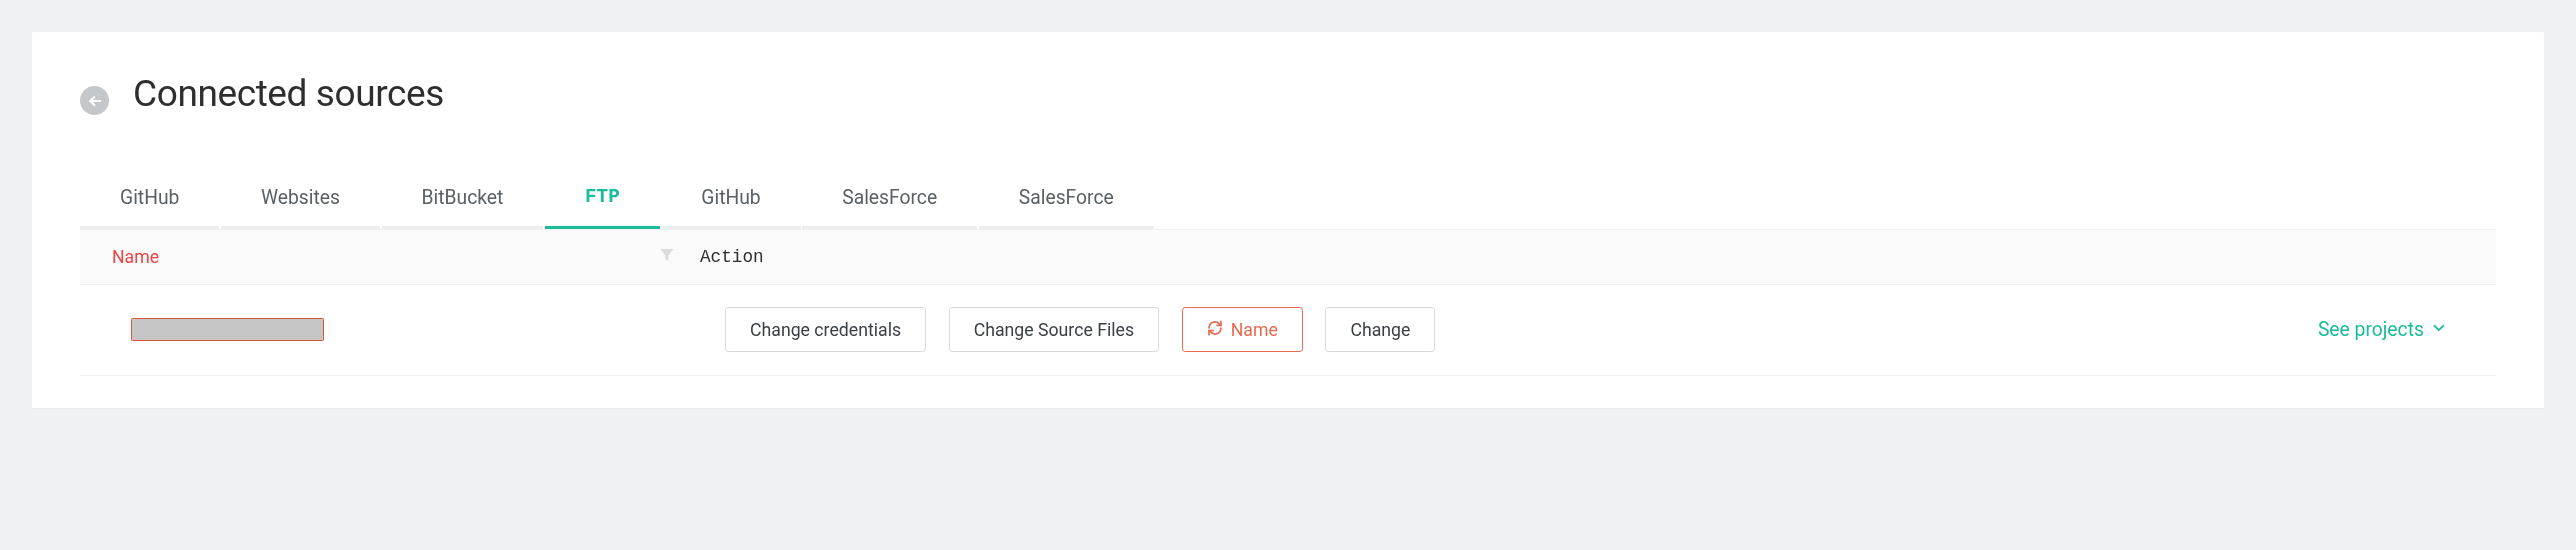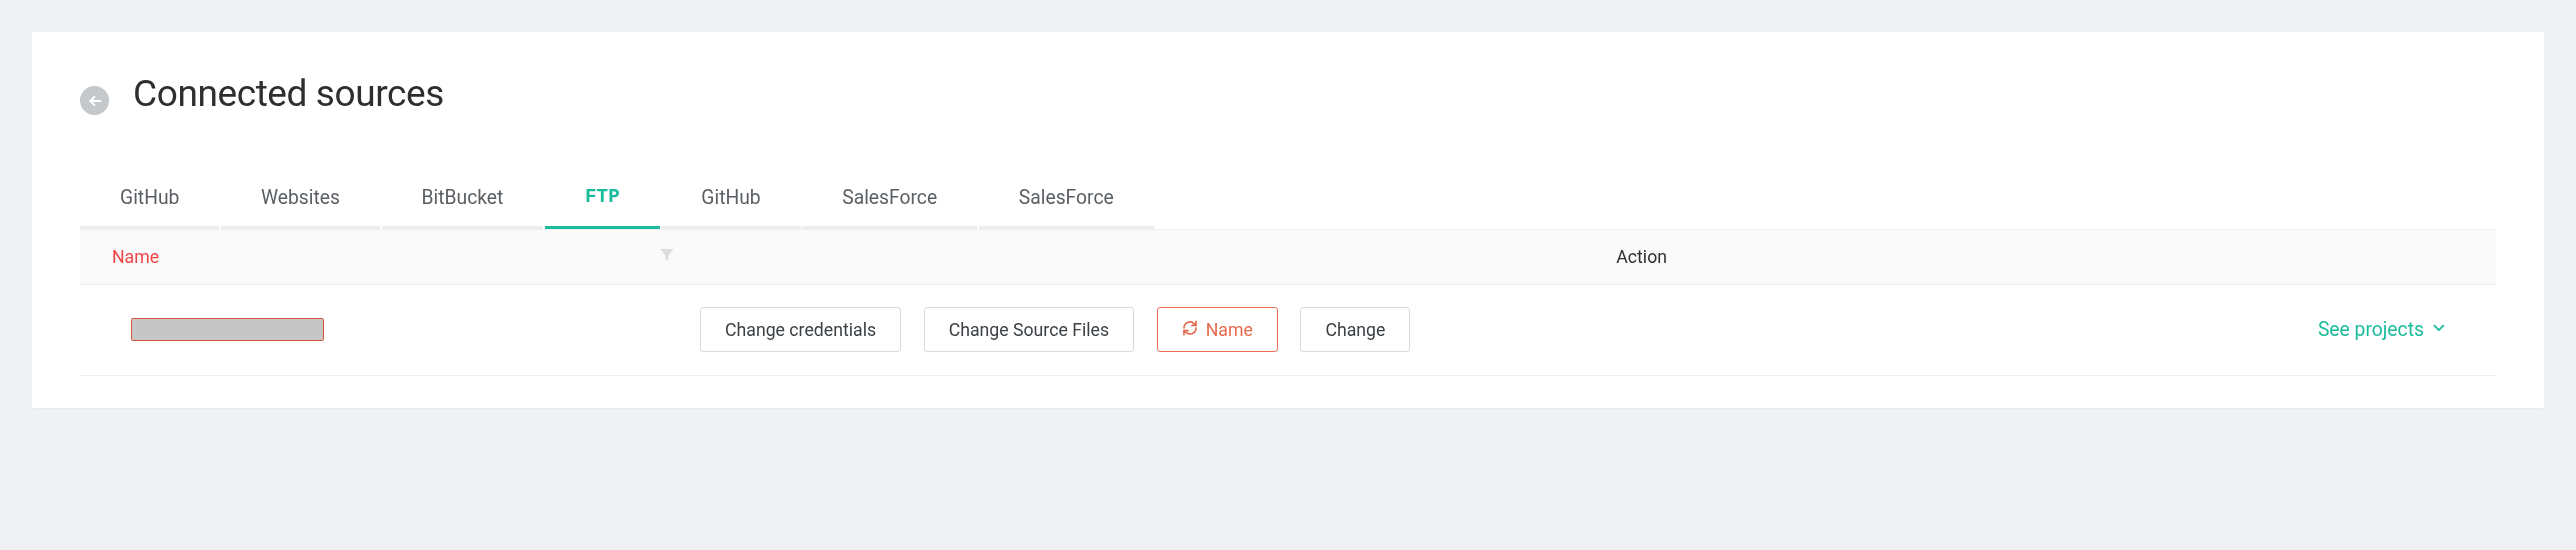--- a/index.html
+++ b/index.html
@@ -90,27 +90,29 @@
       color: #dcdcdc;
     }
     .filter-icon svg {
       width: 17.7px;
       height: 17.7px;
     }
     .th-action {
       flex: 0 0 967px;
       font-size: 17.7px;
       color: #2e2e2e;
-      text-align: right;
+      text-align: left;
+      font-family: Liberation Mono, monospace;
     }
     .table-row {
       display: flex;
       align-items: center;
       padding: 22.6px 32px;
       border-bottom: 0.8px solid #f0f0f0;
+      gap: 25px;
     }
     .td-name {
       flex: 0 0 588px;
       display: flex;
       align-items: center;
       padding-left: 19.3px;
     }
     .redacted-chip {
       display: inline-block;
       width: 193px;

